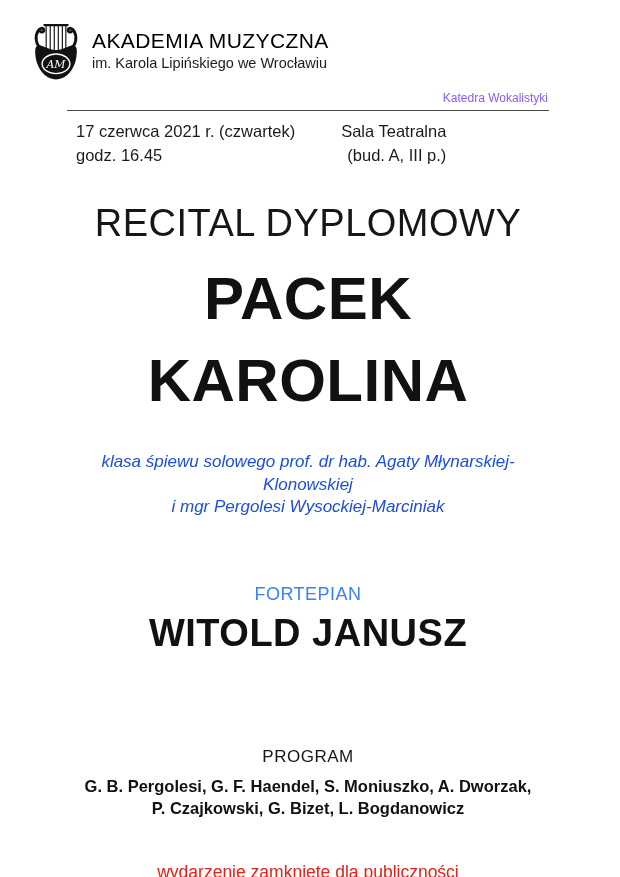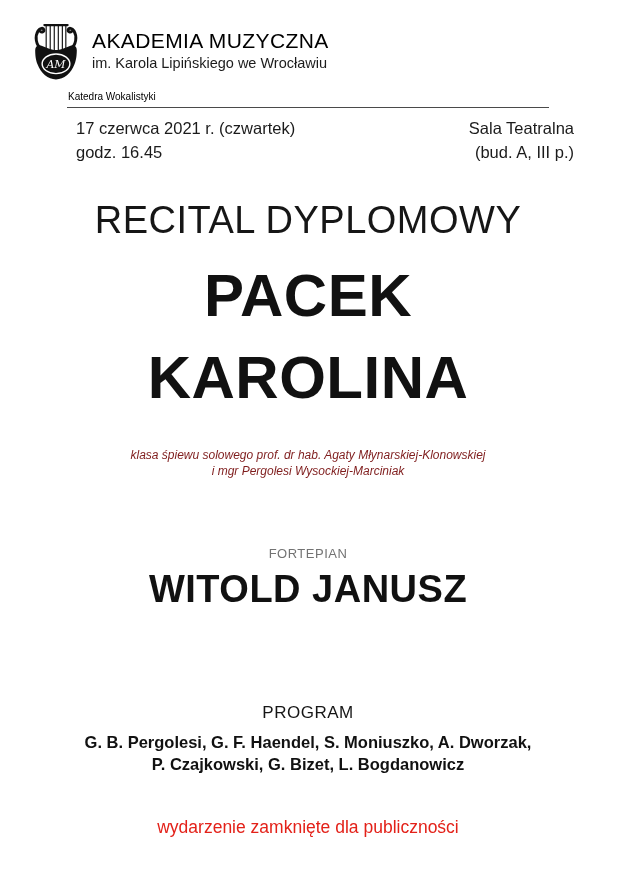--- a/index.html
+++ b/index.html
@@ -37,37 +37,38 @@
     color: #000000;
   }
   .brand-subtitle {
     font-size: 14.5px;
     margin-top: 3px;
     color: #1c1c1c;
   }
 
   .department {
     margin: 10px 72px 0 68px;
-    font-size: 10px;
-    color: #000000;
+    text-align: right;
+    font-size: 12px;
+    color: #8b5cf6;
   }
 
   .header-divider {
     border: 0;
     border-top: 1.5px solid #4a4a4a;
     margin: 5px 71px 0 67px;
   }
 
   
   .info-row {
     display: flex;
-    justify-content: space-between;
-    margin: 9px 44px 0 76px;
+    margin: 9px 72px 0 76px;
     font-size: 16.5px;
     line-height: 1.45;
+    gap: 46px;
   }
   .info-right { text-align: right; padding-right: 2px; }
 
   
   .center-col {
     margin: 0 72px 0 68px;
     text-align: center;
   }
   .recital-type {
     margin-top: 34px;
@@ -81,29 +82,29 @@
     margin-top: 12px;
     font-size: 60px;
     font-weight: 700;
     line-height: 1.38;
     letter-spacing: 0.5px;
     color: #111;
   }
   .class-info {
     margin-top: 28px;
     font-style: italic;
-    font-size: 12px;
+    font-size: 17px;
     line-height: 1.32;
-    color: #7f1d1d;
+    color: #1d4ed8;
   }
   .accompanist-role {
     margin-top: 66px;
-    font-size: 13px;
-    letter-spacing: 0.5px;
-    color: #737373;
+    font-size: 18px;
+    letter-spacing: 0.5px;
+    color: #3b82f6;
   }
   .accompanist-name {
     margin-top: 7px;
     font-size: 38px;
     font-weight: 700;
     letter-spacing: 0.5px;
     color: #111;
   }
   .program-heading {
     margin-top: 92px;

